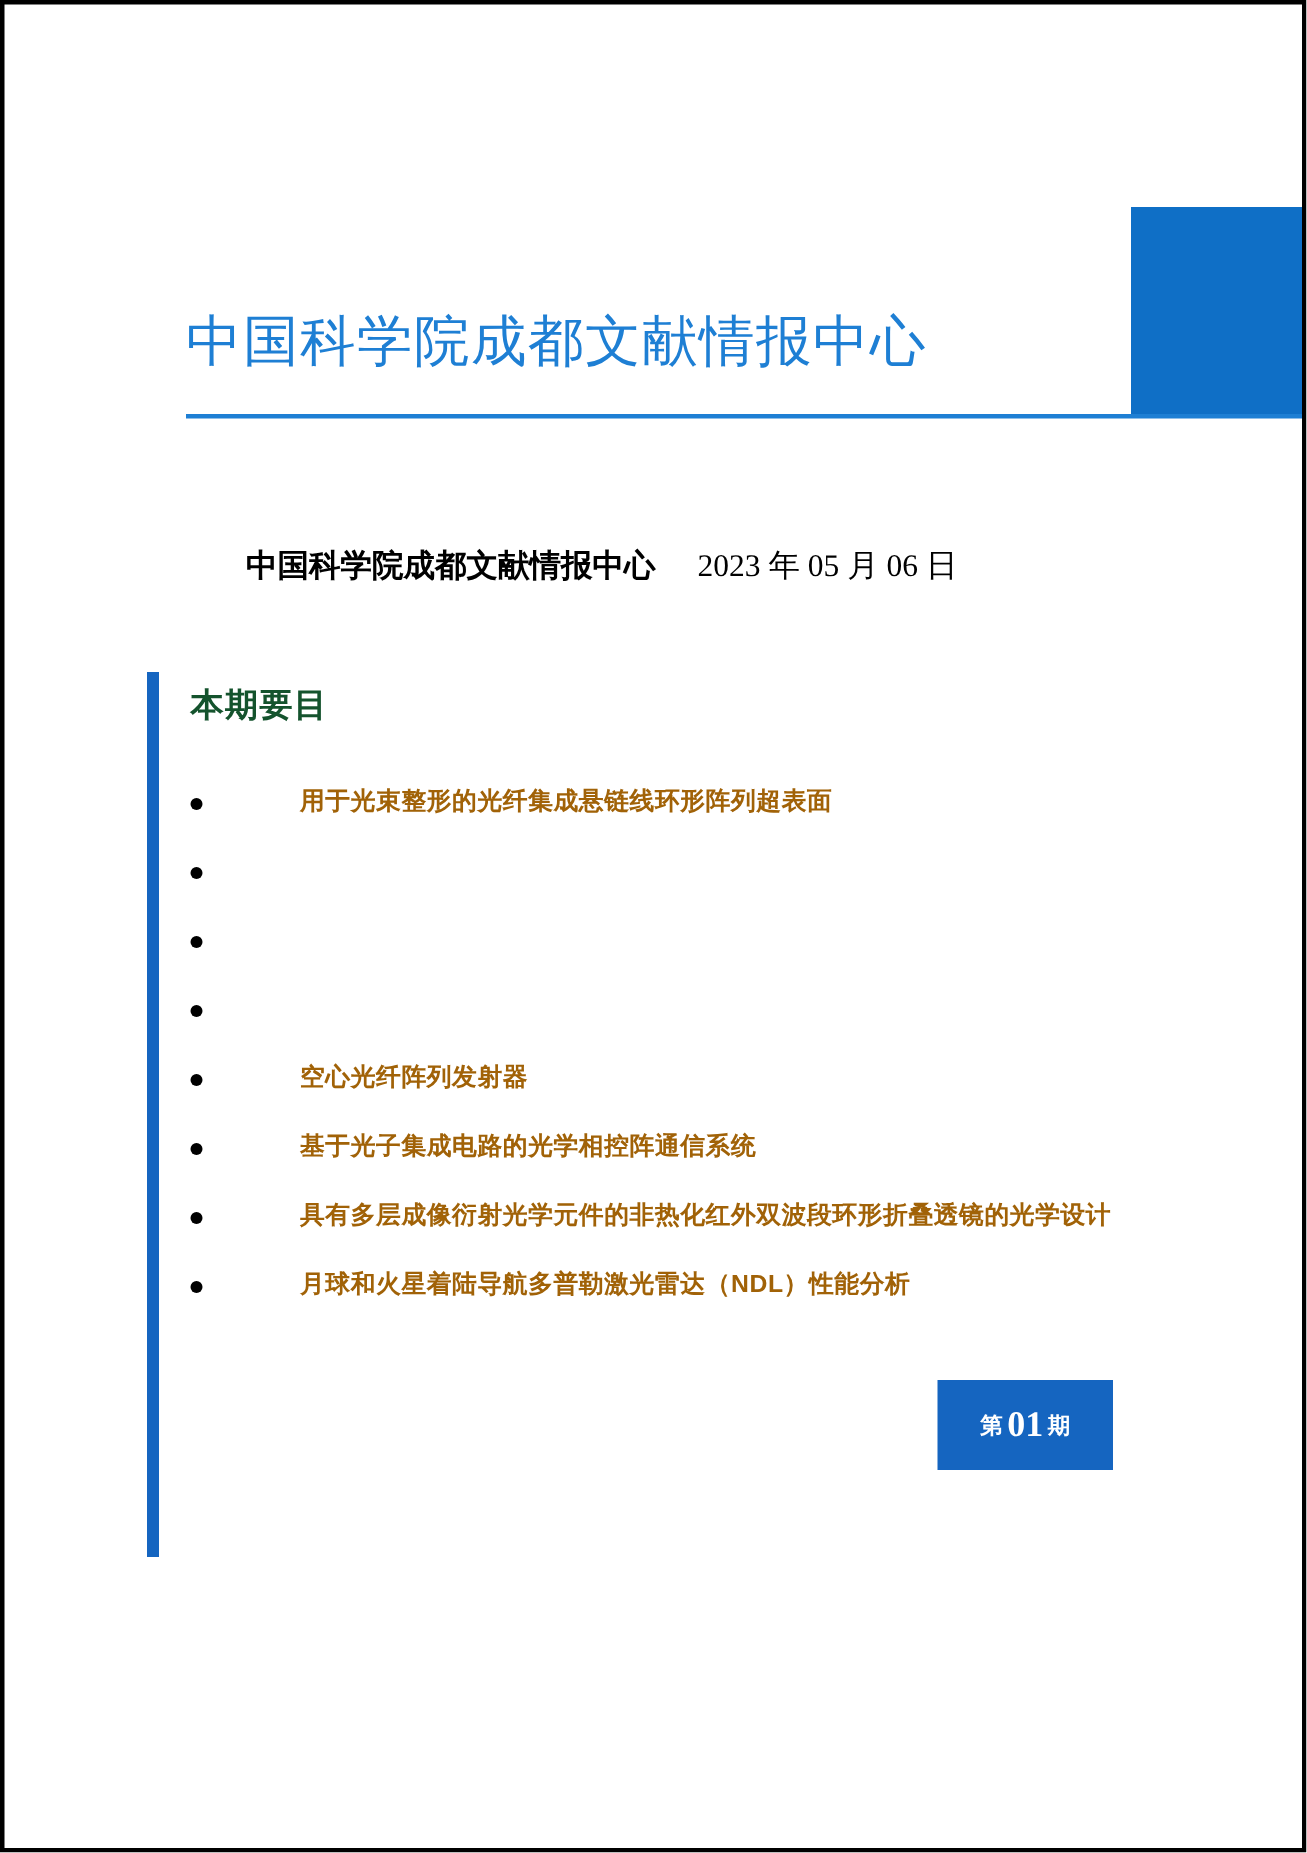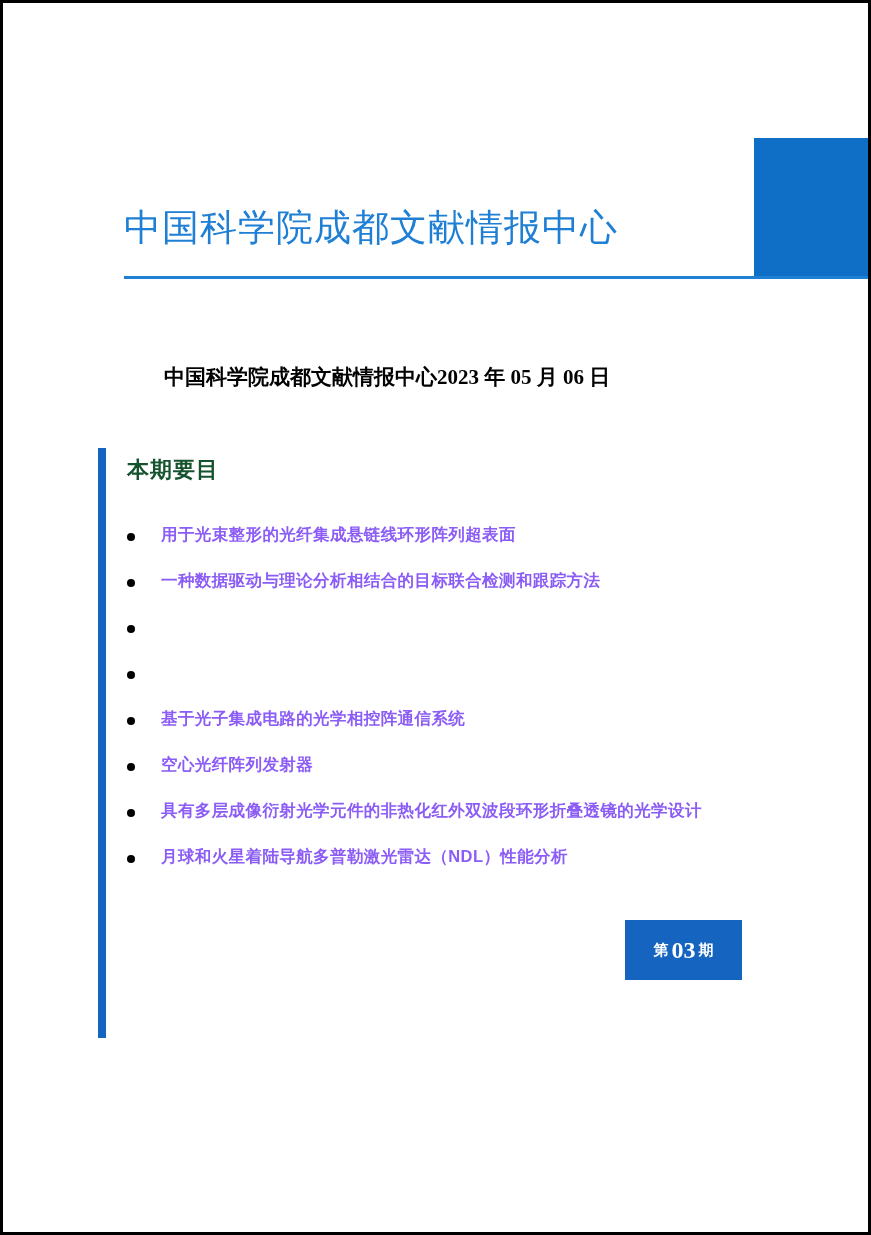--- a/index.html
+++ b/index.html
@@ -70,21 +70,22 @@
     color: #000000;
     white-space: nowrap;
     font-family: "Liberation Serif", "DejaVu Serif", serif;
   }
   .org-line .org-name {
     font-family: Liberation Mono, monospace;
     margin-top: 16px;
   }
   .org-line .org-date {
     font-family: "Liberation Serif", "DejaVu Serif", serif;
-    font-weight: bold;
+    margin-left: 28px;
+    font-weight: normal;
   }
 
   
   .side-bar {
     position: absolute;
     left: 98px;
     top: 448px;
     width: 8px;
     height: 590px;
     background: #1565c0;
@@ -126,23 +127,24 @@
   .toc-bullet .dot {
     display: inline-block;
     width: 8px;
     height: 8px;
     border-radius: 50%;
     background: #000000;
   }
   .toc-text {
     font-size: 16.5px;
     font-weight: bold;
-    color: #8b5cf6;
+    color: #a16207;
     line-height: 1.5;
     letter-spacing: 0.4px;
+    margin-left: 39px;
   }
 
   
   .issue-badge {
     position: absolute;
     left: 625px;
     top: 920px;
     width: 117px;
     height: 60px;
     background: #1565c0;
@@ -188,50 +190,49 @@
 
 <div class="toc">
 
   <div class="toc-item">
     <span class="toc-bullet"><span class="dot"></span></span>
     <span class="toc-text">用于光束整形的光纤集成悬链线环形阵列超表面</span>
   </div>
 
   <div class="toc-item">
     <span class="toc-bullet"><span class="dot"></span></span>
-    <span class="toc-text">一种数据驱动与理论分析相结合的目标联合检测和跟踪方法</span>
-  </div>
-
-  <div class="toc-item">
-    <span class="toc-bullet"><span class="dot"></span></span>
-  </div>
-
-  <div class="toc-item">
-    <span class="toc-bullet"><span class="dot"></span></span>
+  </div>
+
+  <div class="toc-item">
+    <span class="toc-bullet"><span class="dot"></span></span>
+  </div>
+
+  <div class="toc-item">
+    <span class="toc-bullet"><span class="dot"></span></span>
+  </div>
+
+  <div class="toc-item">
+    <span class="toc-bullet"><span class="dot"></span></span>
+    <span class="toc-text">空心光纤阵列发射器</span>
   </div>
 
   <div class="toc-item">
     <span class="toc-bullet"><span class="dot"></span></span>
     <span class="toc-text">基于光子集成电路的光学相控阵通信系统</span>
-  </div>
-
-  <div class="toc-item">
-    <span class="toc-bullet"><span class="dot"></span></span>
-    <span class="toc-text">空心光纤阵列发射器</span>
   </div>
 
   <div class="toc-item">
     <span class="toc-bullet"><span class="dot"></span></span>
     <span class="toc-text">具有多层成像衍射光学元件的非热化红外双波段环形折叠透镜的光学设计</span>
   </div>
 
   <div class="toc-item">
     <span class="toc-bullet"><span class="dot"></span></span>
     <span class="toc-text">月球和火星着陆导航多普勒激光雷达（NDL）性能分析</span>
   </div>
 
 </div>
 
 <div class="issue-badge">
   <span class="issue-prefix">第</span>
-  <span class="issue-number">03</span>
+  <span class="issue-number">01</span>
   <span class="issue-suffix">期</span>
 </div>
 
 </body></html>

